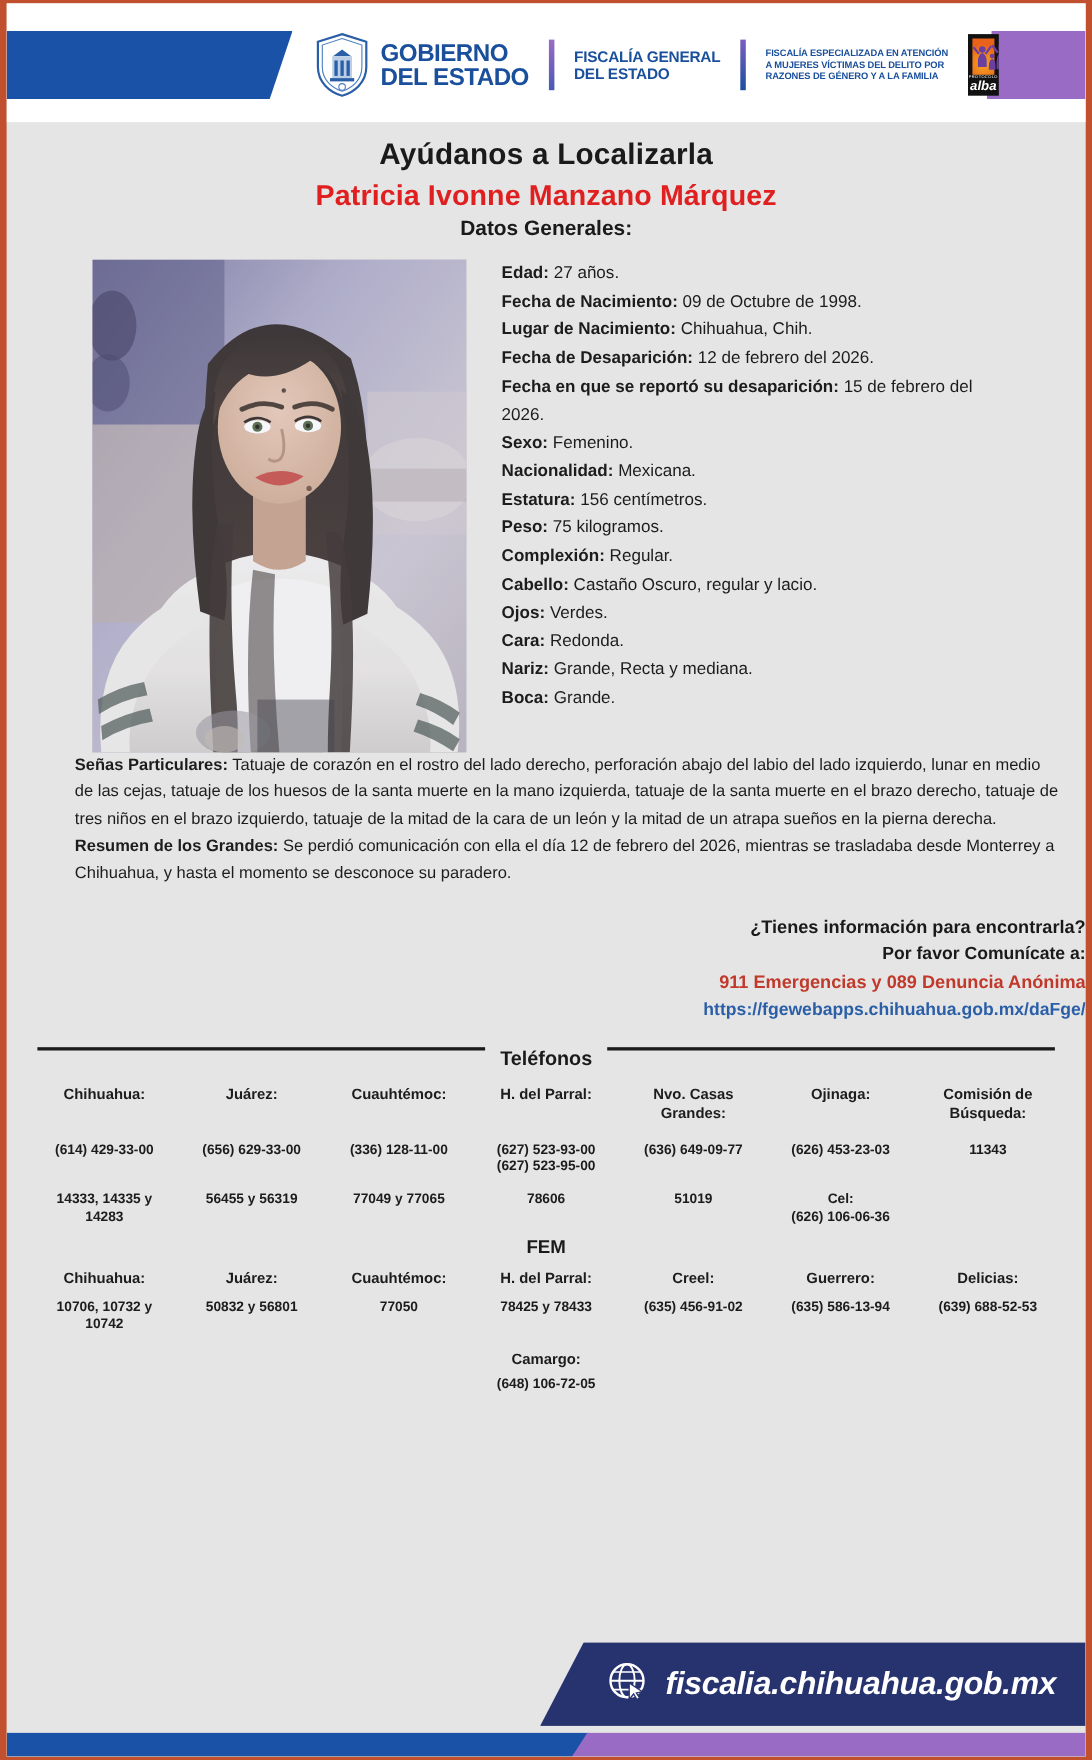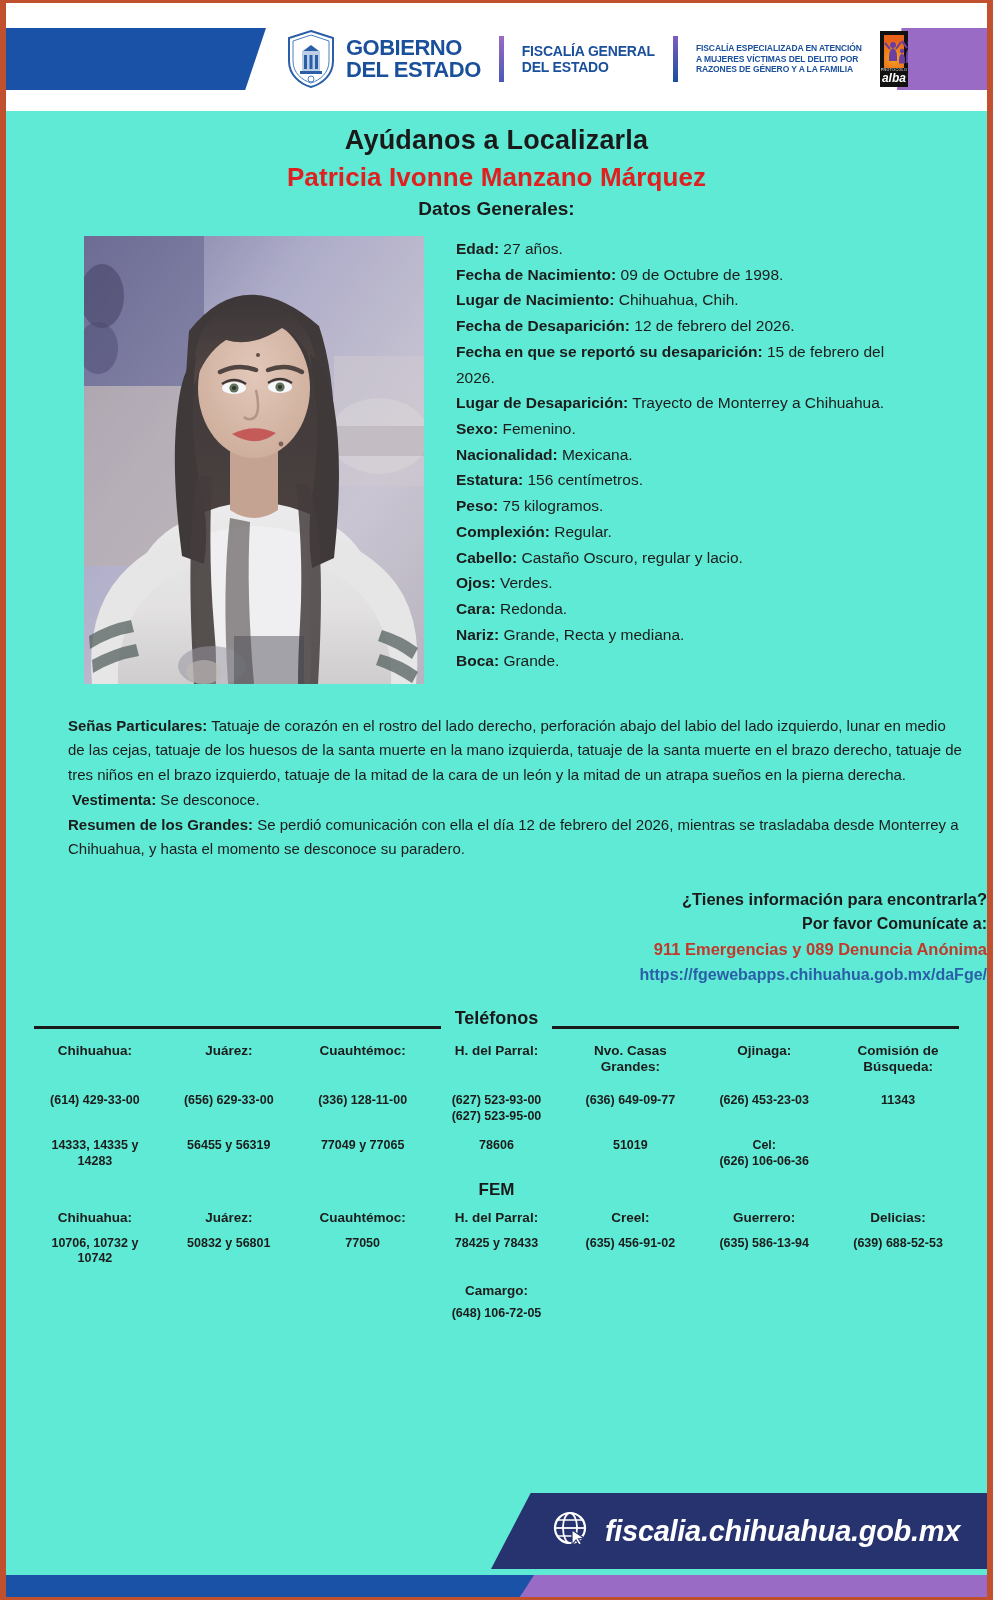--- a/index.html
+++ b/index.html
@@ -8,21 +8,21 @@
     width: 993px;
     height: 1600px;
     background: #ffffff;
     font-family: "Liberation Sans", sans-serif;
     overflow: hidden;
   }
   .poster {
     position: relative;
     width: 993px;
     height: 1600px;
-    background: #5eead4;
+    background: #e5e5e5;
     border-left: 6px solid #c1502e;
     border-right: 6px solid #c1502e;
     border-top: 3px solid #c1502e;
     border-bottom: 3px solid #c1502e;
     overflow: hidden;
   }
 
   
   .header {
     position: relative;
@@ -165,21 +165,20 @@
     margin-left: 32px;
     font-size: 15.5px;
     line-height: 1.66;
     color: #1c1c1c;
   }
   .fields .row { }
   .fields b { font-weight: bold; }
 
   
   .paras {
-    margin-top: 30px;
     padding-left: 62px;
     padding-right: 25px;
     font-size: 15px;
     line-height: 1.62;
     color: #1c1c1c;
     text-align: left;
   }
   .paras p { margin-bottom: 1px; }
   .paras b { font-weight: bold; }
   .indent1 { text-indent: 4px; }
@@ -190,21 +189,21 @@
     text-align: right;
   }
   .c-q { font-size: 16.5px; font-weight: bold; color: #1a1a1a; }
   .c-p { font-size: 16px; font-weight: bold; color: #1a1a1a; margin-top: 6px; }
   .c-911 { font-size: 16.5px; font-weight: bold; color: #c0392b; margin-top: 7px; }
   .c-url { font-size: 16px; font-weight: bold; color: #2a5fa8; margin-top: 7px; }
 
   
   .tel-head {
     display: flex;
-    align-items: flex-end;
+    align-items: flex-start;
     margin-top: 24px;
     padding: 0 28px;
   }
   .tel-line { flex: 1; height: 3px; background: #1a1a1a; }
   .tel-title {
     font-size: 18px; font-weight: bold; color: #1a1a1a;
     padding: 0 14px;
   }
   .tel-grid {
     display: grid;
@@ -465,37 +464,35 @@
         <rect width="340" height="448" fill="#cfd4e4" opacity="0.16"></rect>
       </svg>
     </div>
 
     <div class="fields">
       <div class="row"><b>Edad:</b><span> 27 años.</span></div>
       <div class="row"><b>Fecha de Nacimiento:</b><span> 09 de Octubre de 1998.</span></div>
       <div class="row"><b>Lugar de Nacimiento:</b><span> Chihuahua, Chih.</span></div>
       <div class="row"><b>Fecha de Desaparición:</b><span> 12 de febrero del 2026.</span></div>
       <div class="row"><b>Fecha en que se reportó su desaparición:</b><span> 15 de febrero del 2026.</span></div>
-      <div class="row"><b>Lugar de Desaparición:</b><span> Trayecto de Monterrey a Chihuahua.</span></div>
       <div class="row"><b>Sexo:</b><span> Femenino.</span></div>
       <div class="row"><b>Nacionalidad:</b><span> Mexicana.</span></div>
       <div class="row"><b>Estatura:</b><span> 156 centímetros.</span></div>
       <div class="row"><b>Peso:</b><span> 75 kilogramos.</span></div>
       <div class="row"><b>Complexión:</b><span> Regular.</span></div>
       <div class="row"><b>Cabello:</b><span> Castaño Oscuro, regular y lacio.</span></div>
       <div class="row"><b>Ojos:</b><span> Verdes.</span></div>
       <div class="row"><b>Cara:</b><span> Redonda.</span></div>
       <div class="row"><b>Nariz:</b><span> Grande, Recta y mediana.</span></div>
       <div class="row"><b>Boca:</b><span> Grande.</span></div>
     </div>
   </div>
 
   <div class="paras">
     <p><b>Señas Particulares:</b><span> Tatuaje de corazón en el rostro del lado derecho, perforación abajo del labio del lado izquierdo, lunar en medio de las cejas, tatuaje de los huesos de la santa muerte en la mano izquierda, tatuaje de la santa muerte en el brazo derecho, tatuaje de tres niños en el brazo izquierdo, tatuaje de la mitad de la cara de un león y la mitad de un atrapa sueños en la pierna derecha.</span></p>
-    <p class="indent1"><b>Vestimenta:</b><span> Se desconoce.</span></p>
     <p><b>Resumen de los Grandes:</b><span> Se perdió comunicación con ella el día 12 de febrero del 2026, mientras se trasladaba desde Monterrey a Chihuahua, y hasta el momento se desconoce su paradero.</span></p>
   </div>
 
   <div class="contact">
     <div class="c-q">¿Tienes información para encontrarla?</div>
     <div class="c-p">Por favor Comunícate a:</div>
     <div class="c-911">911 Emergencias y 089 Denuncia Anónima</div>
     <div class="c-url">https://fgewebapps.chihuahua.gob.mx/daFge/</div>
   </div>
 

